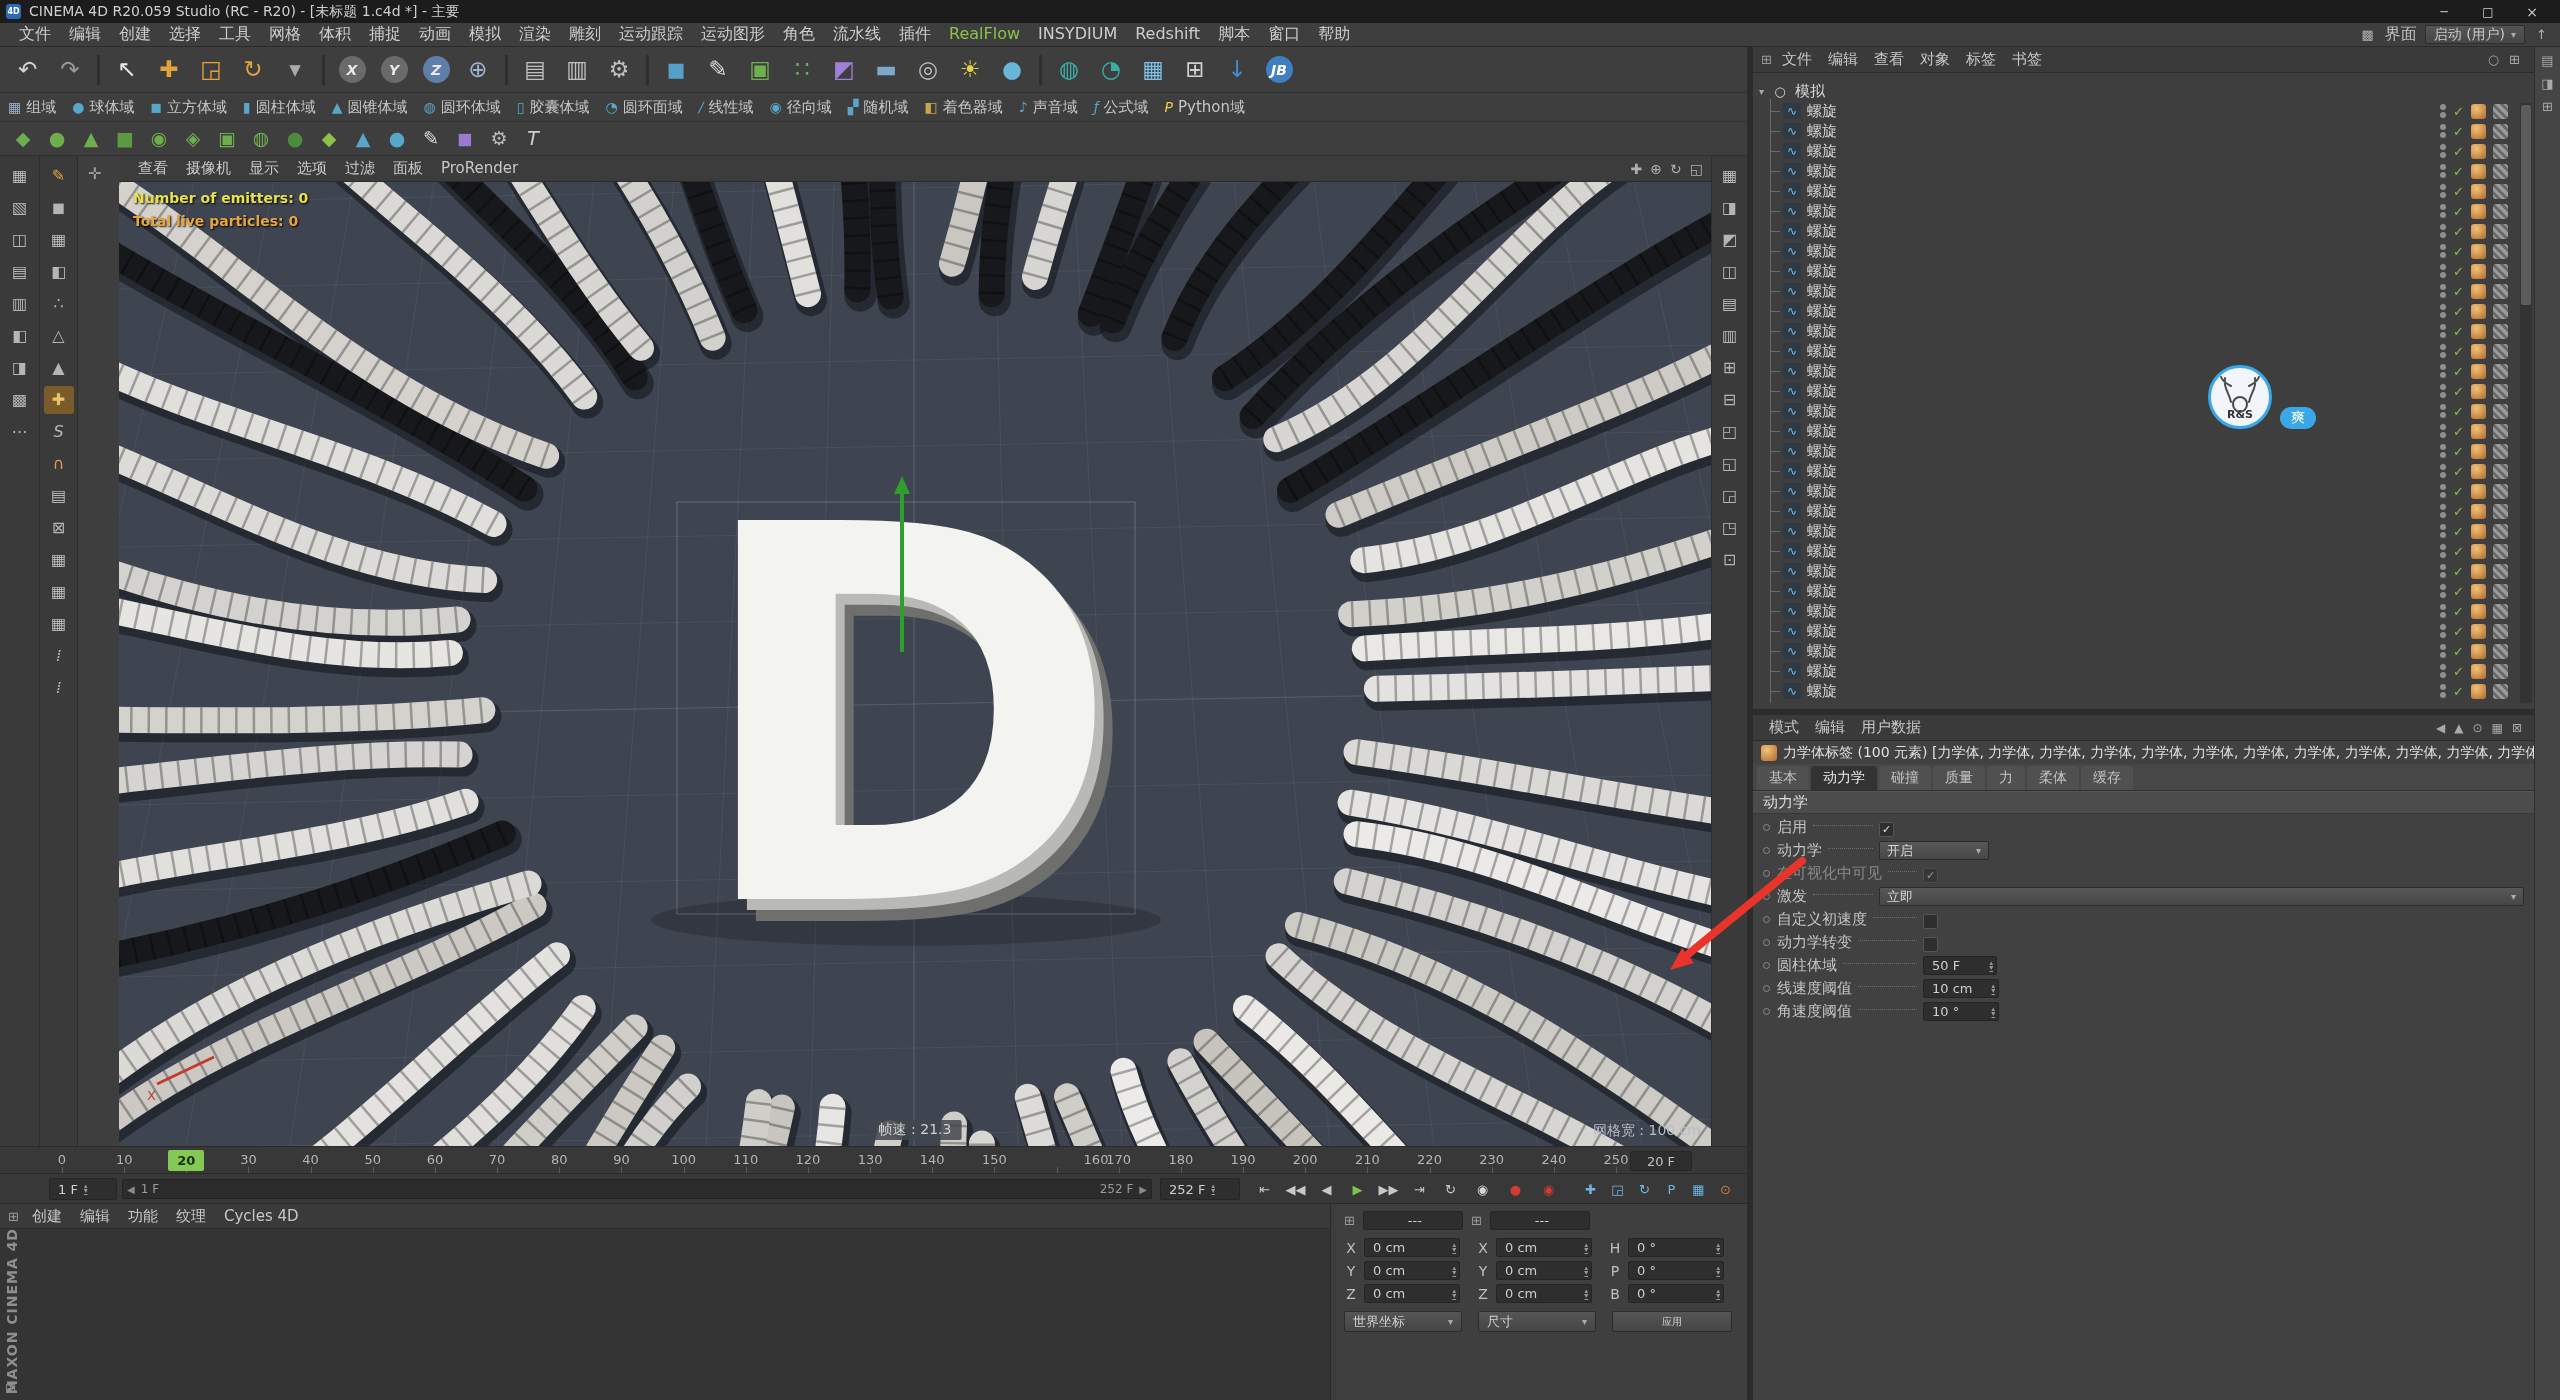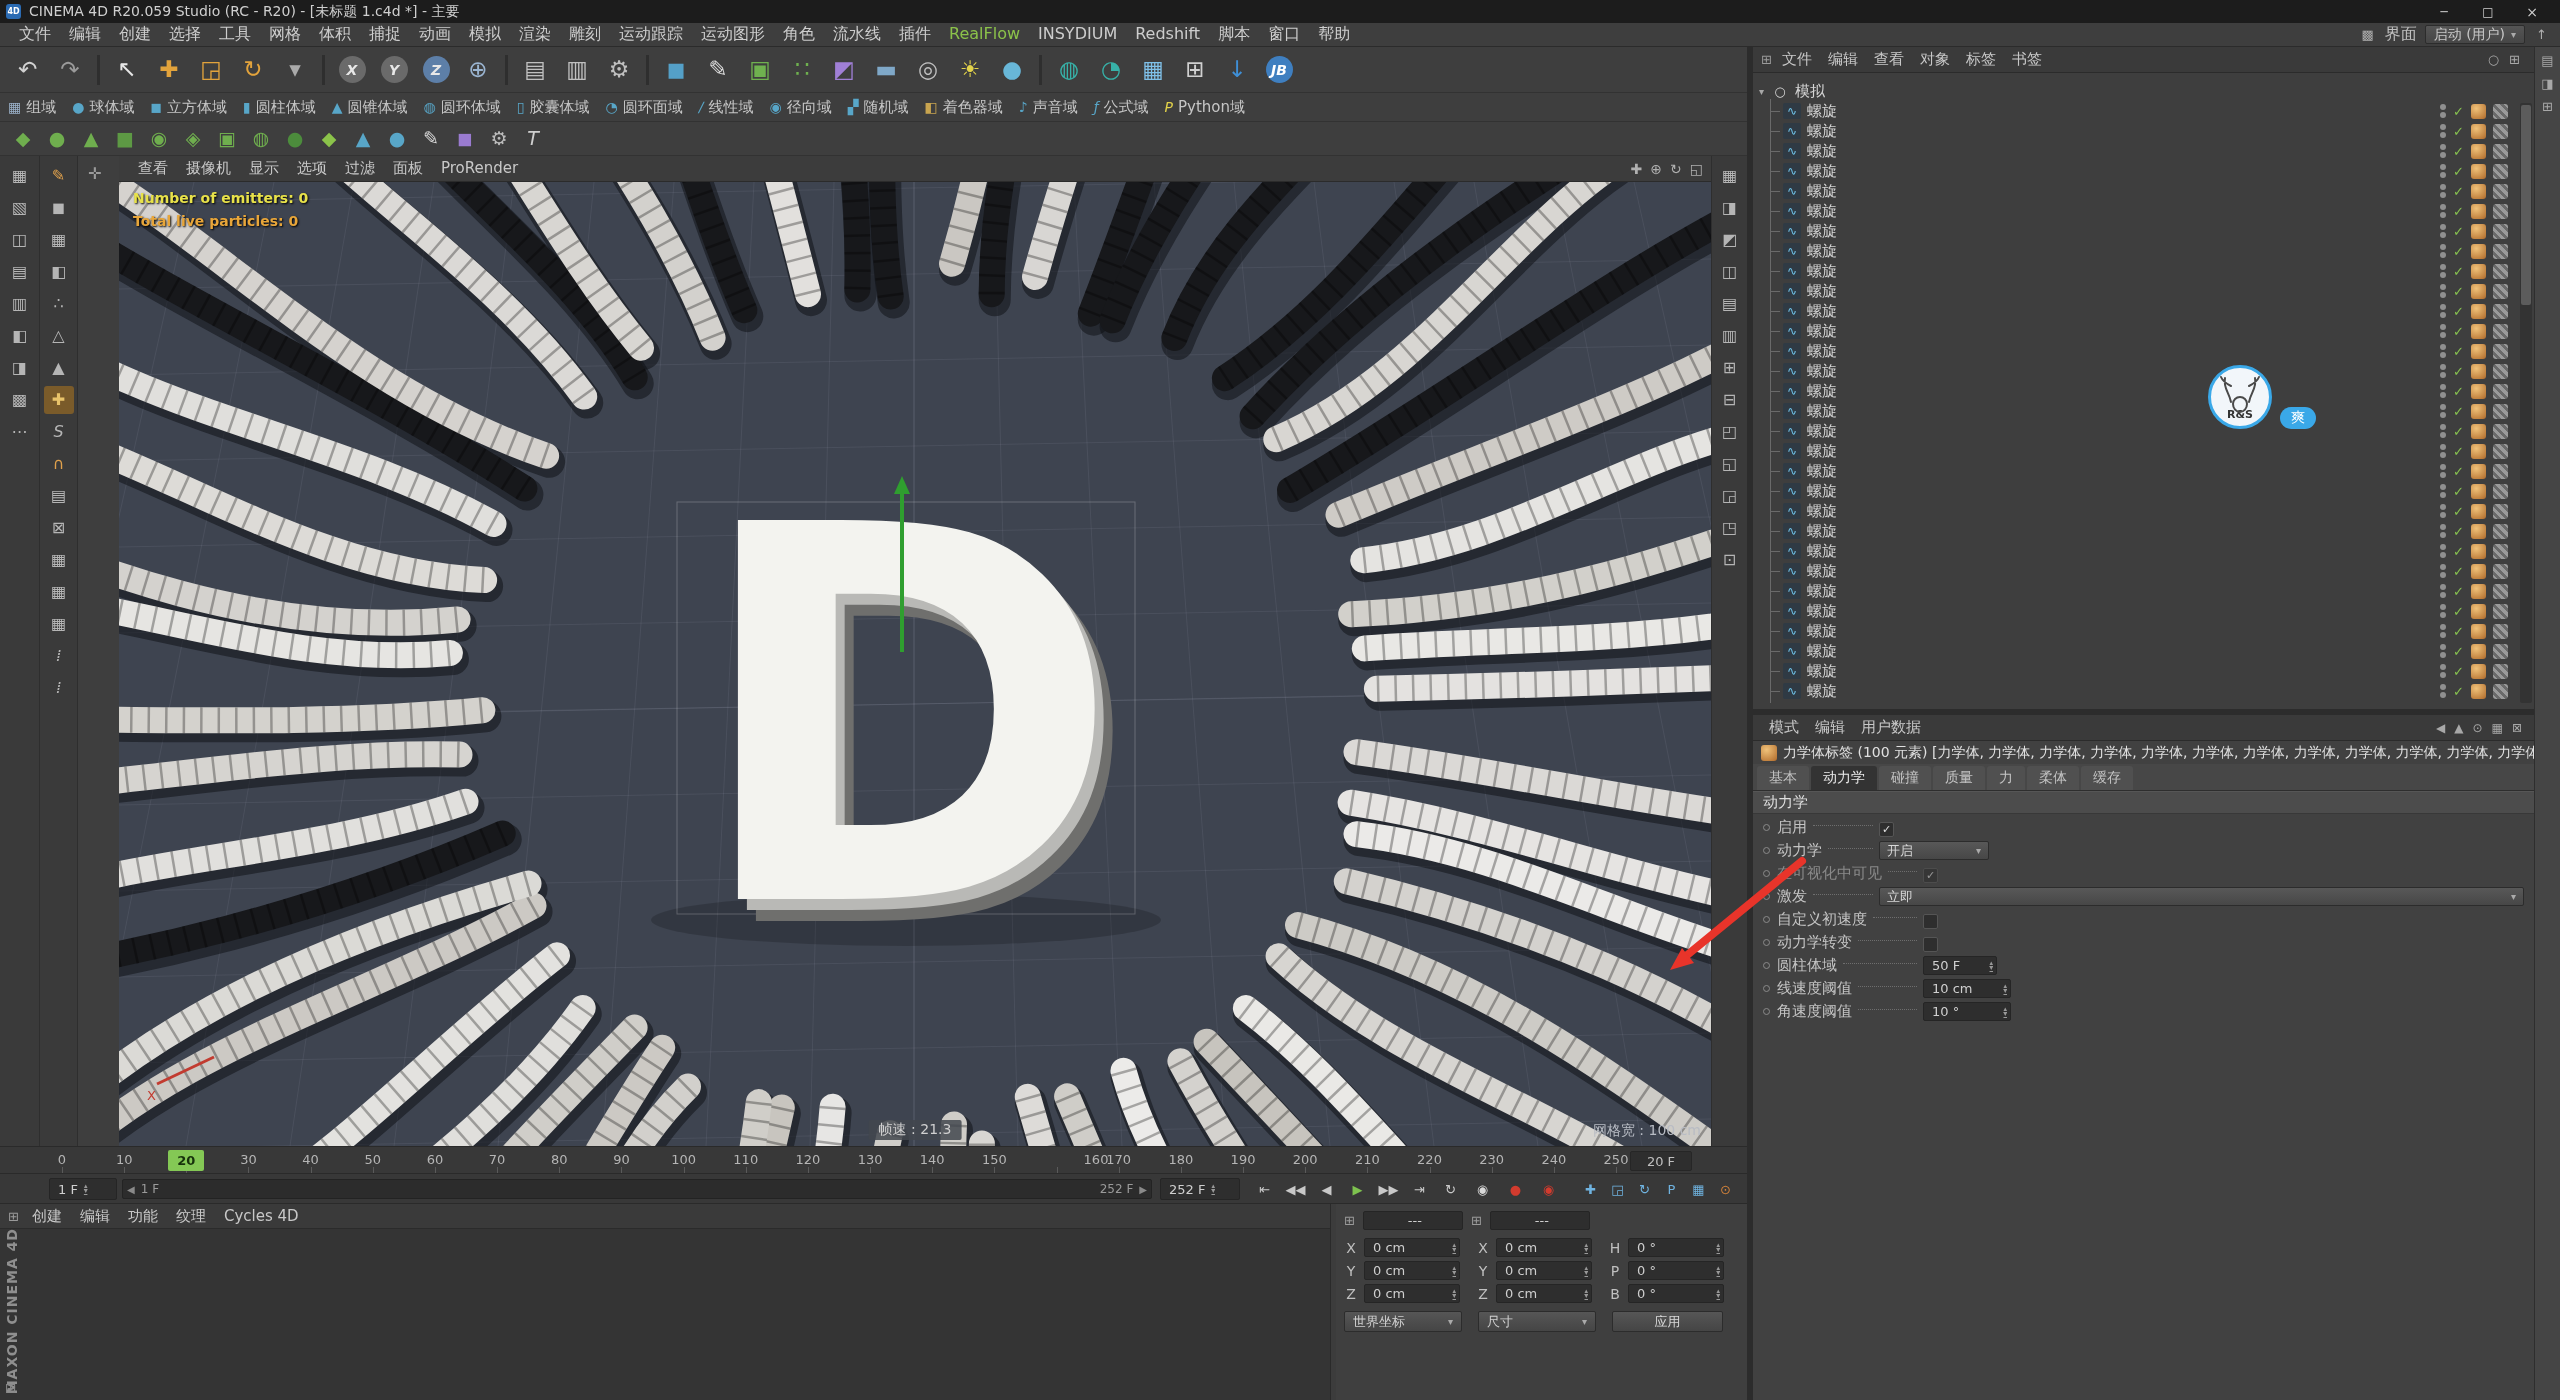--- a/index.html
+++ b/index.html
@@ -89,21 +89,21 @@
 .c-hd .tabicn{color:#9a9a9a;font-size:13px}
 .c-hd .fld{width:100px;height:19px;justify-content:center}
 .cgrid{display:flex;gap:16px;margin-top:6px}
 .cg{display:flex;flex-direction:column;gap:4px}
 .crow{display:flex;align-items:center;gap:6px}
 .clab{width:14px;font-size:14px;color:#c0c0c0;text-align:center}
 .cfield{background:#2e2e2e;border:1px solid #252525;border-radius:2px;width:96px;height:19px;display:flex;align-items:center;justify-content:space-between;padding:0 3px 0 8px;font-size:13px;color:#cfcfcf}
 .cfield .spin{display:flex;flex-direction:column;line-height:5px;font-size:7px;color:#999;font-style:normal}
 .c-bot{display:flex;gap:16px;margin-top:8px}
 .cdd{background:linear-gradient(#565656,#454545);border:1px solid #2c2c2c;border-radius:2px;width:118px;height:21px;display:flex;align-items:center;justify-content:space-between;padding:0 8px;font-size:13px;color:#d0d0d0}
-.cbtn{background:linear-gradient(#565656,#454545);border:1px solid #2c2c2c;border-radius:2px;width:111px;height:21px;font-size:13px;color:#d8d8d8;display:flex;align-items:center;justify-content:center}
+.cbtn{background:linear-gradient(#565656,#454545);border:1px solid #2c2c2c;border-radius:2px;width:120px;height:21px;font-size:10px;color:#d8d8d8;display:flex;align-items:center;justify-content:center}
 .brand{position:absolute;left:4px;bottom:6px;writing-mode:vertical-rl;transform:rotate(180deg);font-size:14px;font-weight:bold;color:#8f8f8f;letter-spacing:1px}
 .corner-icn{position:absolute;left:5px;bottom:-40px;color:#8a8a8a;font-size:14px}
 
 
 .vsplit{position:absolute;left:1747px;top:47px;width:6px;height:1353px;background:#2c2c2c}
 .rdock{position:absolute;left:1753px;top:47px;width:807px;height:1353px;background:#414141}
 .om-menu{position:absolute;left:0;top:0;width:781px;height:26px;background:#3a3a3a;border-bottom:1px solid #2b2b2b;display:flex;align-items:center;padding:0 8px;font-size:15px}
 .om-menu .mi{padding:0 8px;color:#c8c8c8}
 .om-menu .tabicn{color:#9a9a9a;font-size:13px;margin-right:2px}
 .om-mright{margin-left:auto;display:flex;gap:10px;padding-right:6px}
@@ -148,21 +148,21 @@
 .chk.off{color:transparent}
 .dd{background:linear-gradient(#585858,#474747);border:1px solid #2c2c2c;border-radius:2px;height:19px;display:flex;align-items:center;justify-content:space-between;padding:0 7px;font-size:13px;color:#d8d8d8}
 .dd b{font-weight:normal;font-size:10px;color:#aaa;margin-left:8px}
 .dd.w110{width:110px}
 .dd.wide{width:648px}
 .abtn{background:linear-gradient(#585858,#474747);border:1px solid #2c2c2c;border-radius:3px;height:20px;padding:0 12px;font-size:13px;color:#d8d8d8;margin-right:8px}
 .arow.btns{padding-left:56px}
 .afld{background:#2e2e2e;border:1px solid #252525;border-radius:2px;height:19px;display:inline-flex;align-items:center;justify-content:space-between;padding:0 3px 0 8px;font-size:13px;color:#cfcfcf}
 .afld .spin{display:flex;flex-direction:column;line-height:5px;font-size:7px;color:#999;font-style:normal}
 .afld.w74{width:74px}
-.afld.w84{width:88px}
+.afld.w84{width:76px}
 .dim .albl,.dim .chk{opacity:.55}
 
 .rstrip{position:absolute;left:781px;top:0;width:26px;height:1353px;background:#454545;border-left:1px solid #2e2e2e;display:flex;flex-direction:column;align-items:center;padding-top:6px;gap:8px}
 .rstrip span{color:#a8a8a8;font-size:13px}
 
 
 .redarrow{position:absolute;left:1650px;top:845px;width:180px;height:145px;pointer-events:none}
 .wmark{position:absolute;left:455px;top:318px;width:120px;height:80px}
 .wm-circle{position:absolute;left:0;top:0;width:64px;height:64px;border-radius:50%;border:3px solid #3aa8e8;background:#f2f6fa;display:flex;align-items:flex-end;justify-content:center;font-size:11px;font-weight:bold;color:#333;padding-bottom:5px}
 .wm-badge{position:absolute;left:72px;top:42px;width:36px;height:22px;border-radius:11px;background:#3aa8e8;color:#fff;font-size:14px;display:flex;align-items:center;justify-content:center}

